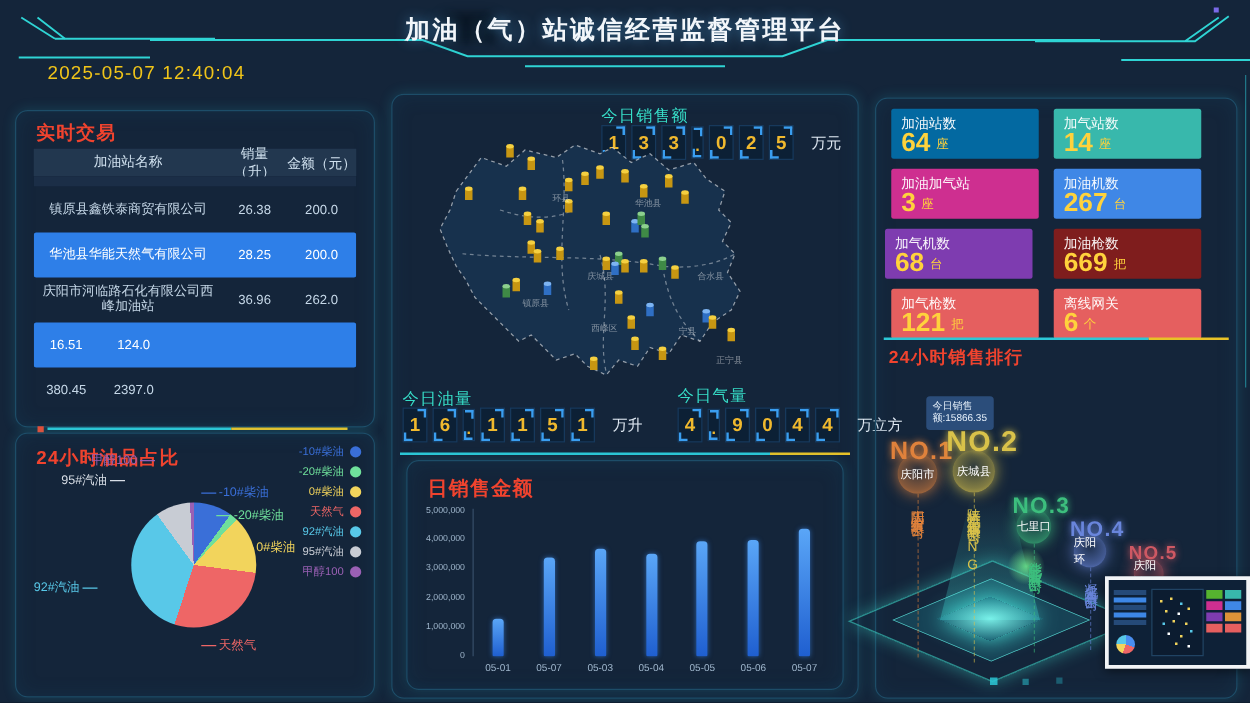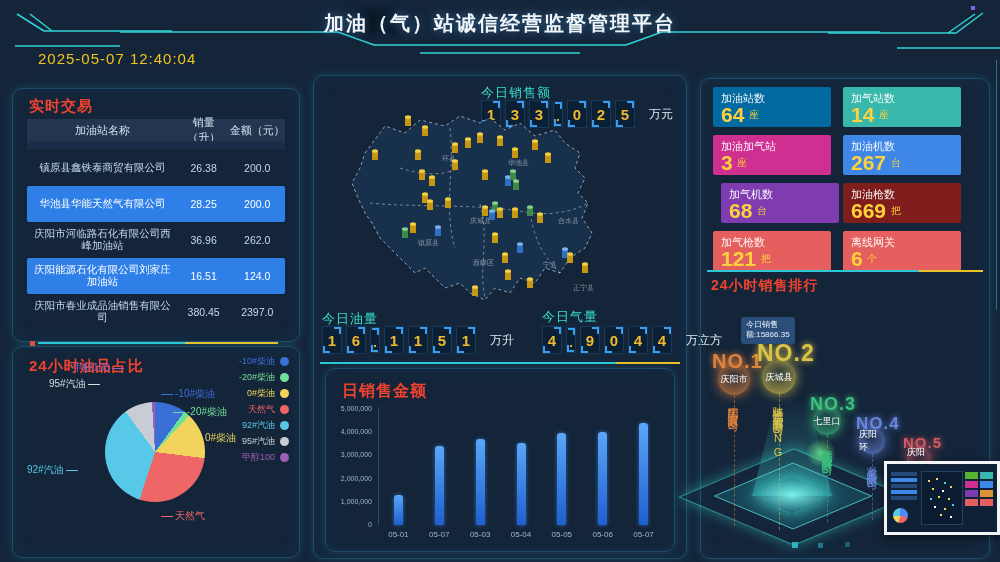--- a/index.html
+++ b/index.html
@@ -122,26 +122,24 @@
           <div class="c-name">华池县华能天然气有限公司</div>
           <div class="c-vol">28.25</div>
           <div class="c-amt">200.0</div>
         </div>
         <div class="t-row">
           <div class="c-name">庆阳市河临路石化有限公司西峰加油站</div>
           <div class="c-vol">36.96</div>
           <div class="c-amt">262.0</div>
         </div>
         <div class="t-row hl">
-          <div class="c-name">庆阳能源石化有限公司刘家庄加油站</div>
           <div class="c-vol">16.51</div>
           <div class="c-amt">124.0</div>
         </div>
         <div class="t-row">
-          <div class="c-name">庆阳市春业成品油销售有限公司</div>
           <div class="c-vol">380.45</div>
           <div class="c-amt">2397.0</div>
         </div>
       </div>
   </div>
 
   <div class="divsq" style="left:30px;top:341px;"></div>
   <div class="divline" style="left:38px;top:342px;width:147px;"></div>
   <div class="divline yellow" style="left:185px;top:342px;width:93px;"></div>
 
@@ -378,21 +376,21 @@
         <div class="card" style="left: 12px; top: 56px; background: rgb(206, 47, 144);">
           <div class="lb">加油加气站</div>
           <div class="vl">3</div>
           <div class="un" style="left: 24px;">座</div>
         </div>
         <div class="card" style="left: 142px; top: 56px; background: rgb(63, 135, 230);">
           <div class="lb">加油机数</div>
           <div class="vl">267</div>
           <div class="un" style="left: 48px;">台</div>
         </div>
-        <div class="card" style="left: 20px; top: 104px; background: rgb(126, 60, 176);">
+        <div class="card" style="left: 7px; top: 104px; background: rgb(126, 60, 176);">
           <div class="lb">加气机数</div>
           <div class="vl">68</div>
           <div class="un" style="left: 36px;">台</div>
         </div>
         <div class="card" style="left: 142px; top: 104px; background: #7f1d1d;">
           <div class="lb">加油枪数</div>
           <div class="vl">669</div>
           <div class="un" style="left: 48px;">把</div>
         </div>
         <div class="card" style="left: 12px; top: 152px; background: rgb(229, 95, 95);">

